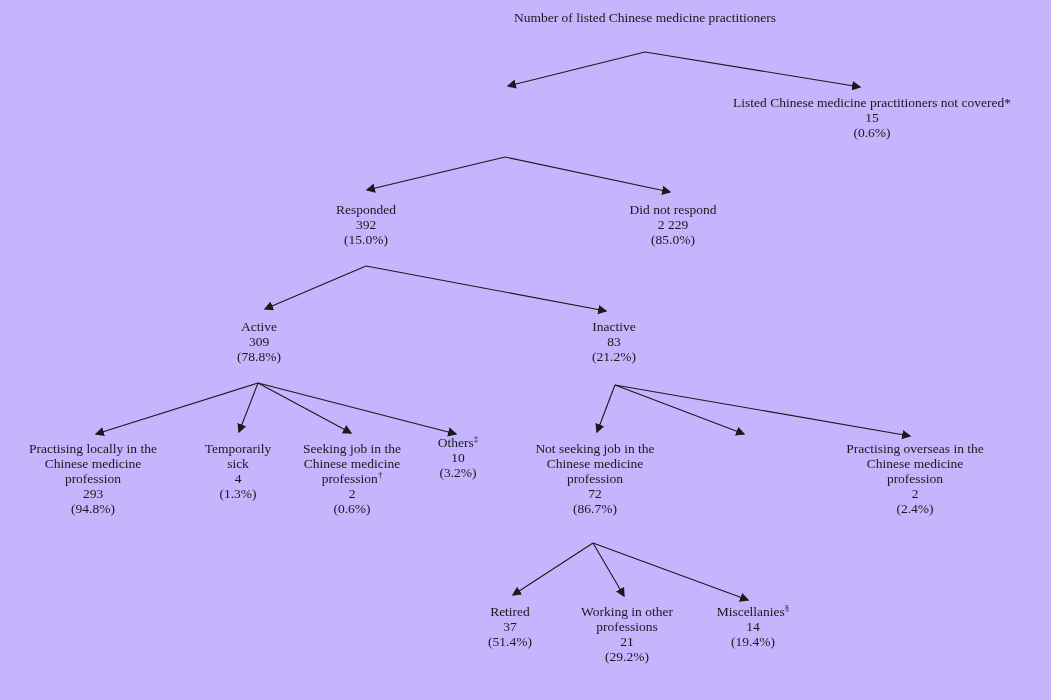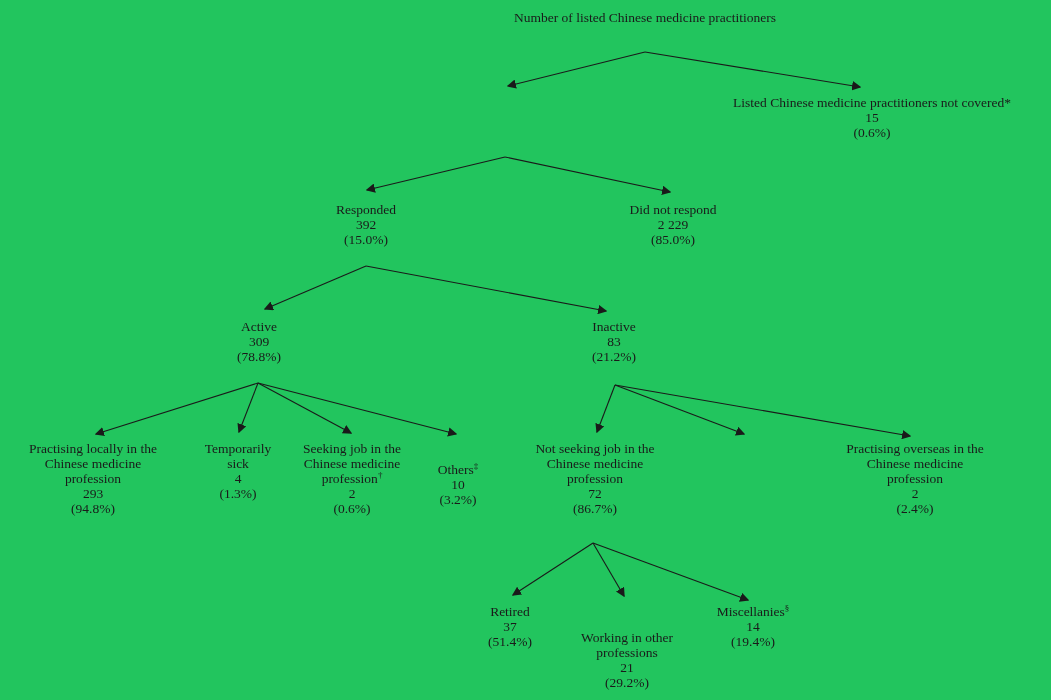--- a/index.html
+++ b/index.html
@@ -4,21 +4,21 @@
 <style>
   html, body {
     margin: 0;
     padding: 0;
     background: #ffffff;
   }
   #stage {
     position: relative;
     width: 1051px;
     height: 700px;
-    background: #22c55e;
+    background: #c4b5fd;
     font-family: "Liberation Serif", "DejaVu Serif", serif;
     font-size: 13.5px;
     line-height: 15px;
     color: #1a1a1a;
     overflow: hidden;
   }
   #edges {
     position: absolute;
     left: 0;
     top: 0;
@@ -112,21 +112,21 @@
     <div>4</div>
     <div>(1.3%)</div>
   </div>
 
   <div class="node" style="left:352px; top:441px; width:122px;">
     <div><span>Seeking job in the Chinese medicine profession</span><sup>†</sup></div>
     <div>2</div>
     <div>(0.6%)</div>
   </div>
 
-  <div class="node" style="left:458px; top:462px; width:90px;">
+  <div class="node" style="left:458px; top:435px; width:90px;">
     <div><span>Others</span><sup>‡</sup></div>
     <div>10</div>
     <div>(3.2%)</div>
   </div>
 
   <div class="node" style="left:595px; top:441px; width:130px;">
     <div>Not seeking job in the Chinese medicine profession</div>
     <div>72</div>
     <div>(86.7%)</div>
   </div>
@@ -137,21 +137,21 @@
     <div>2</div>
     <div>(2.4%)</div>
   </div>
 
   <div class="node" style="left:510px; top:604px; width:90px;text-align:center;">
     <div>Retired</div>
     <div>37</div>
     <div>(51.4%)</div>
   </div>
 
-  <div class="node" style="left:627px; top:604px; width:115px;margin-top:26px;">
+  <div class="node" style="left:627px; top:604px; width:115px;">
     <div>Working in other professions</div>
     <div>21</div>
     <div>(29.2%)</div>
   </div>
 
   <div class="node" style="left:753px; top:604px; width:115px;">
     <div><span>Miscellanies</span><sup>§</sup></div>
     <div>14</div>
     <div>(19.4%)</div>
   </div>

